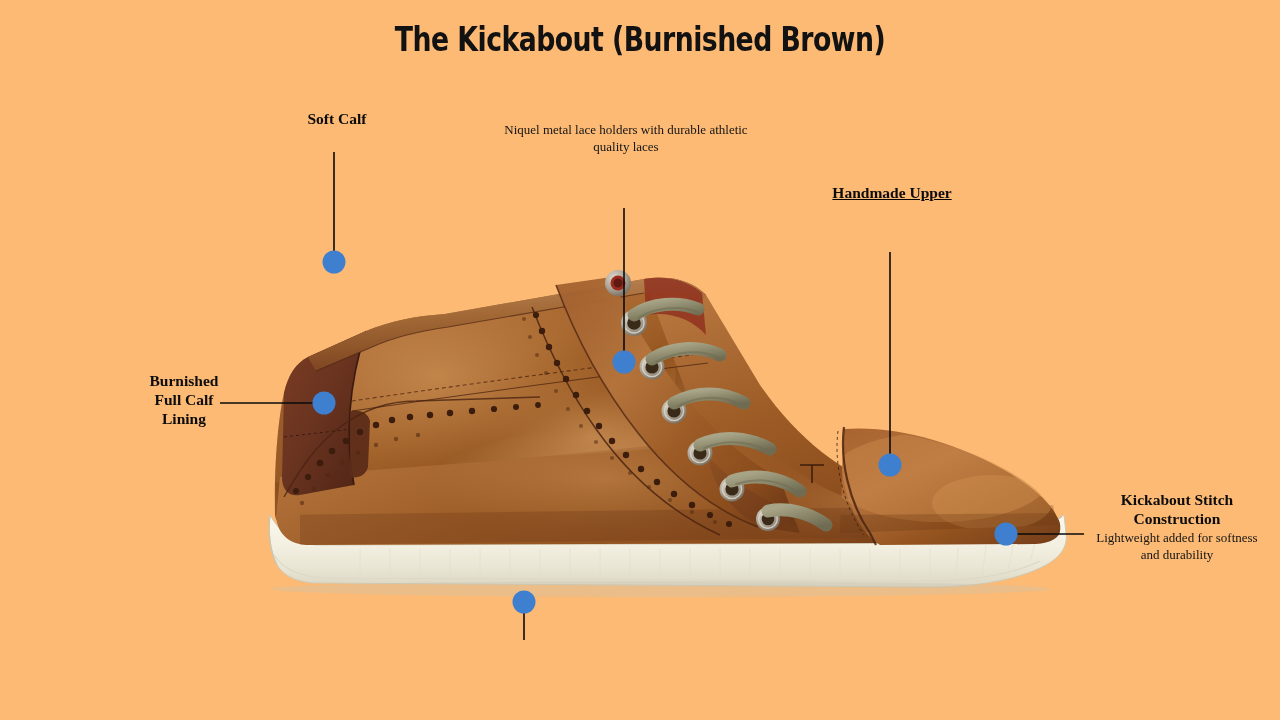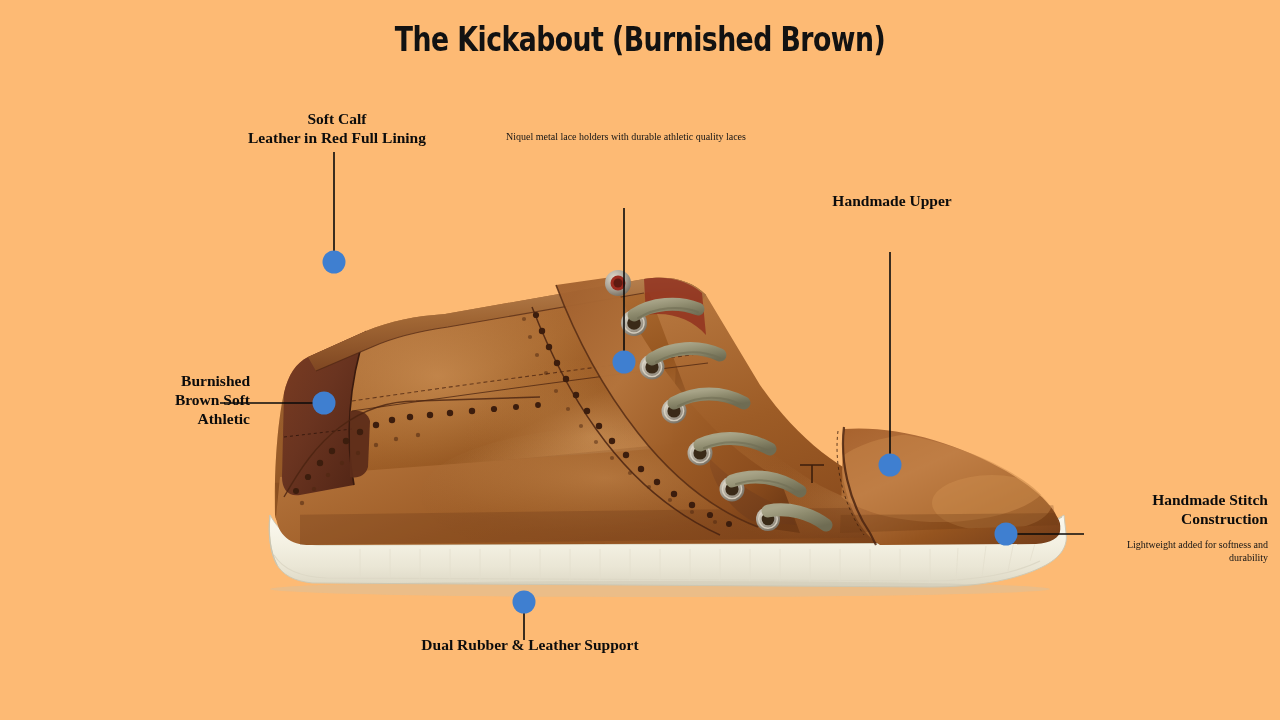--- a/index.html
+++ b/index.html
@@ -42,27 +42,26 @@
     position: absolute;
   }
   .anno .head {
     font-weight: 700;
     font-size: 15.5px;
     line-height: 1.22;
     color: #0c0c0c;
   }
   .anno .body {
     font-weight: 400;
-    font-size: 10px;
+    font-size: 13px;
     line-height: 1.33;
     color: #141414;
-    margin-top: 9px;
   }
   .anno.center { text-align: center; }
-  .anno.left   { text-align: right; }
+  .anno.left   { text-align: center; }
 
   
   #overlay {
     position: absolute;
     left: 0; top: 0;
     width: 1280px;
     height: 720px;
     pointer-events: none;
   }
 
@@ -437,40 +436,38 @@
       <circle cx="624" cy="362" r="11.5" fill="#3f7fd0"></circle>
       <circle cx="890" cy="465" r="11.5" fill="#3f7fd0"></circle>
       <circle cx="324" cy="403" r="11.5" fill="#3f7fd0"></circle>
       <circle cx="1006" cy="534" r="11.5" fill="#3f7fd0"></circle>
       <circle cx="524" cy="602" r="11.5" fill="#3f7fd0"></circle>
     </g>
   </svg>
 
   <div class="anno center" style="left:187px; top:110px; width:300px;">
     <div class="head">Soft Calf</div>
-    <div class="head">Leather in Red Full Lining</div>
   </div>
 
   <div class="anno center" style="left:491px; top:121px; width:270px;">
     <div class="body">Niquel metal lace holders with durable athletic quality laces</div>
   </div>
 
-  <div class="anno center" style="left:747px; top:192px; width:290px;">
+  <div class="anno center" style="left:747px; top:184px; width:290px;text-decoration:underline;">
     <div class="head">Handmade Upper</div>
   </div>
 
   <div class="anno left" style="left:118px; top:372px; width:132px;">
     <div class="head">Burnished</div>
-    <div class="head">Brown Soft</div>
-    <div class="head">Athletic</div>
+    <div class="head">Full Calf</div>
+    <div class="head">Lining</div>
   </div>
 
   <div class="anno left" style="left:1086px; top:491px; width:182px;">
-    <div class="head">Handmade Stitch</div>
+    <div class="head">Kickabout Stitch</div>
     <div class="head">Construction</div>
     <div class="body">Lightweight added for softness and durability</div>
   </div>
 
   <div class="anno center" style="left:330px; top:636px; width:400px;">
-    <div class="head">Dual Rubber &amp; Leather Support</div>
   </div>
 
 </div>
 
 </body></html>

